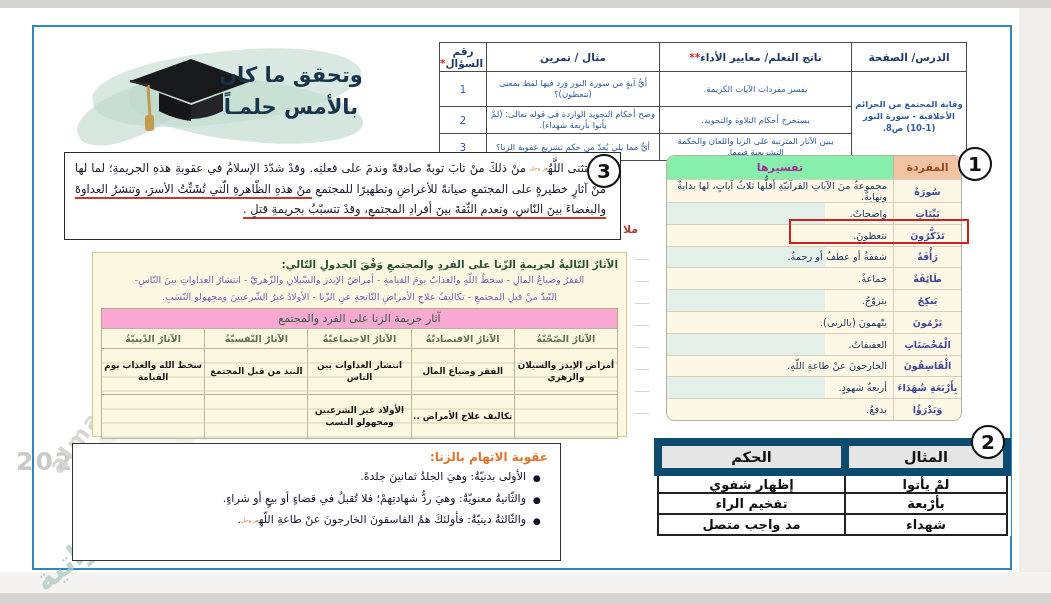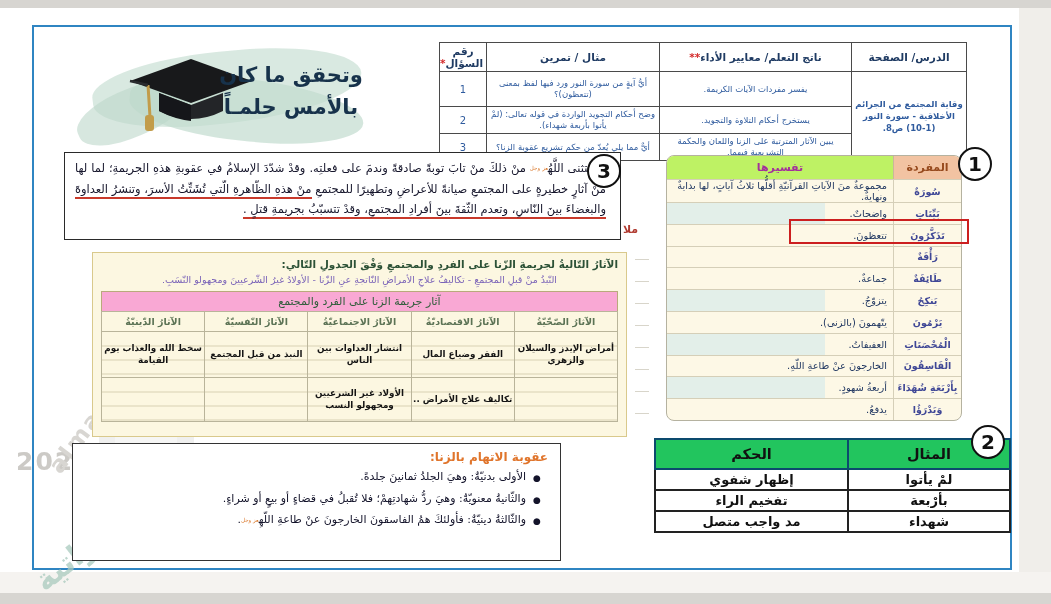--- a/index.html
+++ b/index.html
@@ -62,21 +62,21 @@
   .badge-1 { left:924px; top:120px; }
   .badge-2 { left:937px; top:398px; }
 
   
   .vocab { position:absolute; left:632px; top:128px; width:296px; height:266px;
            border:1px solid #b5b2a0; border-radius:8px; background:#FDF8E6; direction:rtl;
            display:flex; flex-direction:column; overflow:visible; z-index:2; }
   .vocab-head { display:flex; height:23px; border-radius:7px 7px 0 0; overflow:hidden; flex:none; }
   .vocab-head .h-word { width:68px; background:#F2C3A2; color:#96491d; font-weight:bold; font-size:11px;
                         display:flex; align-items:center; justify-content:center; border-left:1px solid #c9b79a; }
-  .vocab-head .h-mean { flex:1; background:#bef264; color:#a3309b; font-weight:bold; font-size:11px;
+  .vocab-head .h-mean { flex:1; background:#86efac; color:#a3309b; font-weight:bold; font-size:11px;
                         display:flex; align-items:center; justify-content:center; }
   .vrow { flex:1; display:flex; border-top:1px solid #d5cfb8; }
   .vrow .w { width:68px; border-left:1px solid #d5cfb8; color:#3f4796; font-weight:bold; font-size:9.5px;
              display:flex; align-items:center; justify-content:center; }
   .vrow .m { flex:1; color:#1e3560; font-size:9.8px; display:flex; align-items:center;
              padding-right:6px; }
   .vrow:nth-child(odd) .m { background:linear-gradient(to left, rgba(0,0,0,0) 0 30%, #E3EFE9 30%); }
   .vrow:nth-child(odd) .w { background:#FDF8E6; }
   .vocab-redbox { position:absolute; left:755px; top:192px; width:180px; height:25px;
                   border:2.5px solid #cc1f1f; z-index:5; }
@@ -104,21 +104,21 @@
   .punish-box { position:absolute; left:38px; top:416px; width:489px; height:118px;
                 background:#fff; border:1.5px solid #333; padding:6px 12px 4px 16px; direction:rtl; }
   .pn-title { color:#e0752c; font-weight:bold; font-size:12px; margin-bottom:3px; }
   .pn-item { display:flex; color:#13132a; font-size:11px; line-height:20.5px; }
   .pn-item .dot { width:22px; text-align:center; flex:none; font-size:9px; padding-top:1px; }
   .pn-item .tx { flex:1; text-align:justify; }
 
   
   .taj { position:absolute; left:620px; top:411px; width:357px; direction:rtl; z-index:2; }
   table.taj-table { width:100%; border-collapse:collapse; background:#fff; border:2px solid #6b6440; }
-  table.taj-table th { background:#22c55e; border:2px solid #0c4a6e; color:#111; font-weight:bold;
+  table.taj-table th { background:#e5e5e5; border:8px solid #0c4a6e; color:#111; font-weight:bold;
                        font-size:14.5px; height:30px; }
   table.taj-table td { border:2px solid #222; color:#111; font-size:13px; font-weight:600;
                        text-align:center; height:21px; }
   table.taj-table .c-ex { width:162px; }
 </style>
 </head>
 <body>
 
 <div class="strip-top"></div>
 <div class="strip-bottom"></div>
@@ -205,20 +205,21 @@
     <div class="vrow">
         <div class="w">بَيِّنَاتٍ</div>
         <div class="m">واضحاتٌ.</div>
       </div>
     <div class="vrow">
         <div class="w">تَذَكَّرُونَ</div>
         <div class="m">تتعظونَ.</div>
       </div>
     <div class="vrow">
         <div class="w">رَأْفَةٌ</div>
+        <div class="m">شفقةٌ أو عطفٌ أو رحمةٌ.</div>
       </div>
     <div class="vrow">
         <div class="w">طَائِفَةٌ</div>
         <div class="m">جماعةٌ.</div>
       </div>
     <div class="vrow">
         <div class="w">يَنكِحُ</div>
         <div class="m">يتزوّجُ.</div>
       </div>
     <div class="vrow">
@@ -242,20 +243,21 @@
         <div class="m">يدفعُ.</div>
       </div>
   </div>
   <div class="vocab-redbox"></div>
   <div class="vocab-note">ملا</div>
   <div class="vocab-ticks"></div>
   <div class="badge badge-1">1</div>
 
   <div class="effects-box">
     <div class="fx-title">الآثارُ التّاليةُ لجريمةِ الزّنا على الفردِ والمجتمعِ وَفْقَ الجدولِ التّالي:</div>
+    <div class="fx-purple">الفقرُ وضياعُ المالِ - سخطُ اللّهِ والعذابُ يومَ القيامةِ - أمراضُ الإيدز والسّيلانِ والزّهريّ - انتشارُ العداواتِ بينَ النّاسِ-</div>
     <div class="fx-purple">النّبذُ منْ قبلِ المجتمعِ - تكاليفُ علاجِ الأمراضِ النّاتجةِ عنِ الزّنا - الأولادُ غيرُ الشّرعيينَ ومجهولو النّسَبِ.</div>
     <table class="fx-table" dir="rtl">
       <caption>آثار جريمة الزنا على الفرد والمجتمع</caption>
       <tbody>
           <tr>
         <th>الآثارُ الصّحّيّةُ</th>
         <th>الآثارُ الاقتصاديّةُ</th>
         <th>الآثارُ الاجتماعيّةُ</th>
         <th>الآثارُ النّفسيّةُ</th>
         <th>الآثارُ الدّينيّةُ</th>

